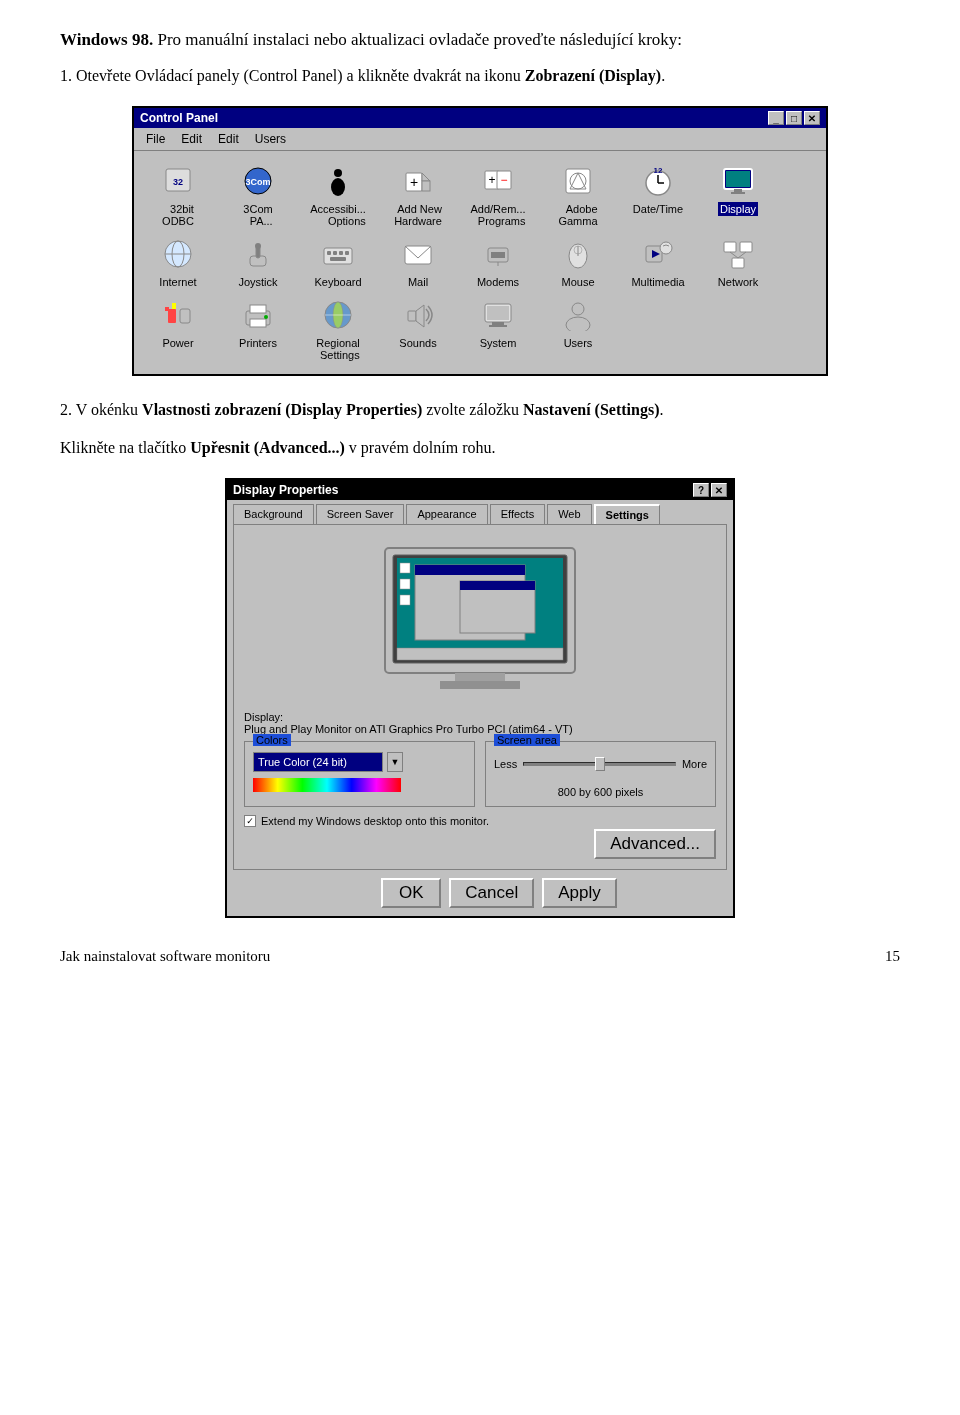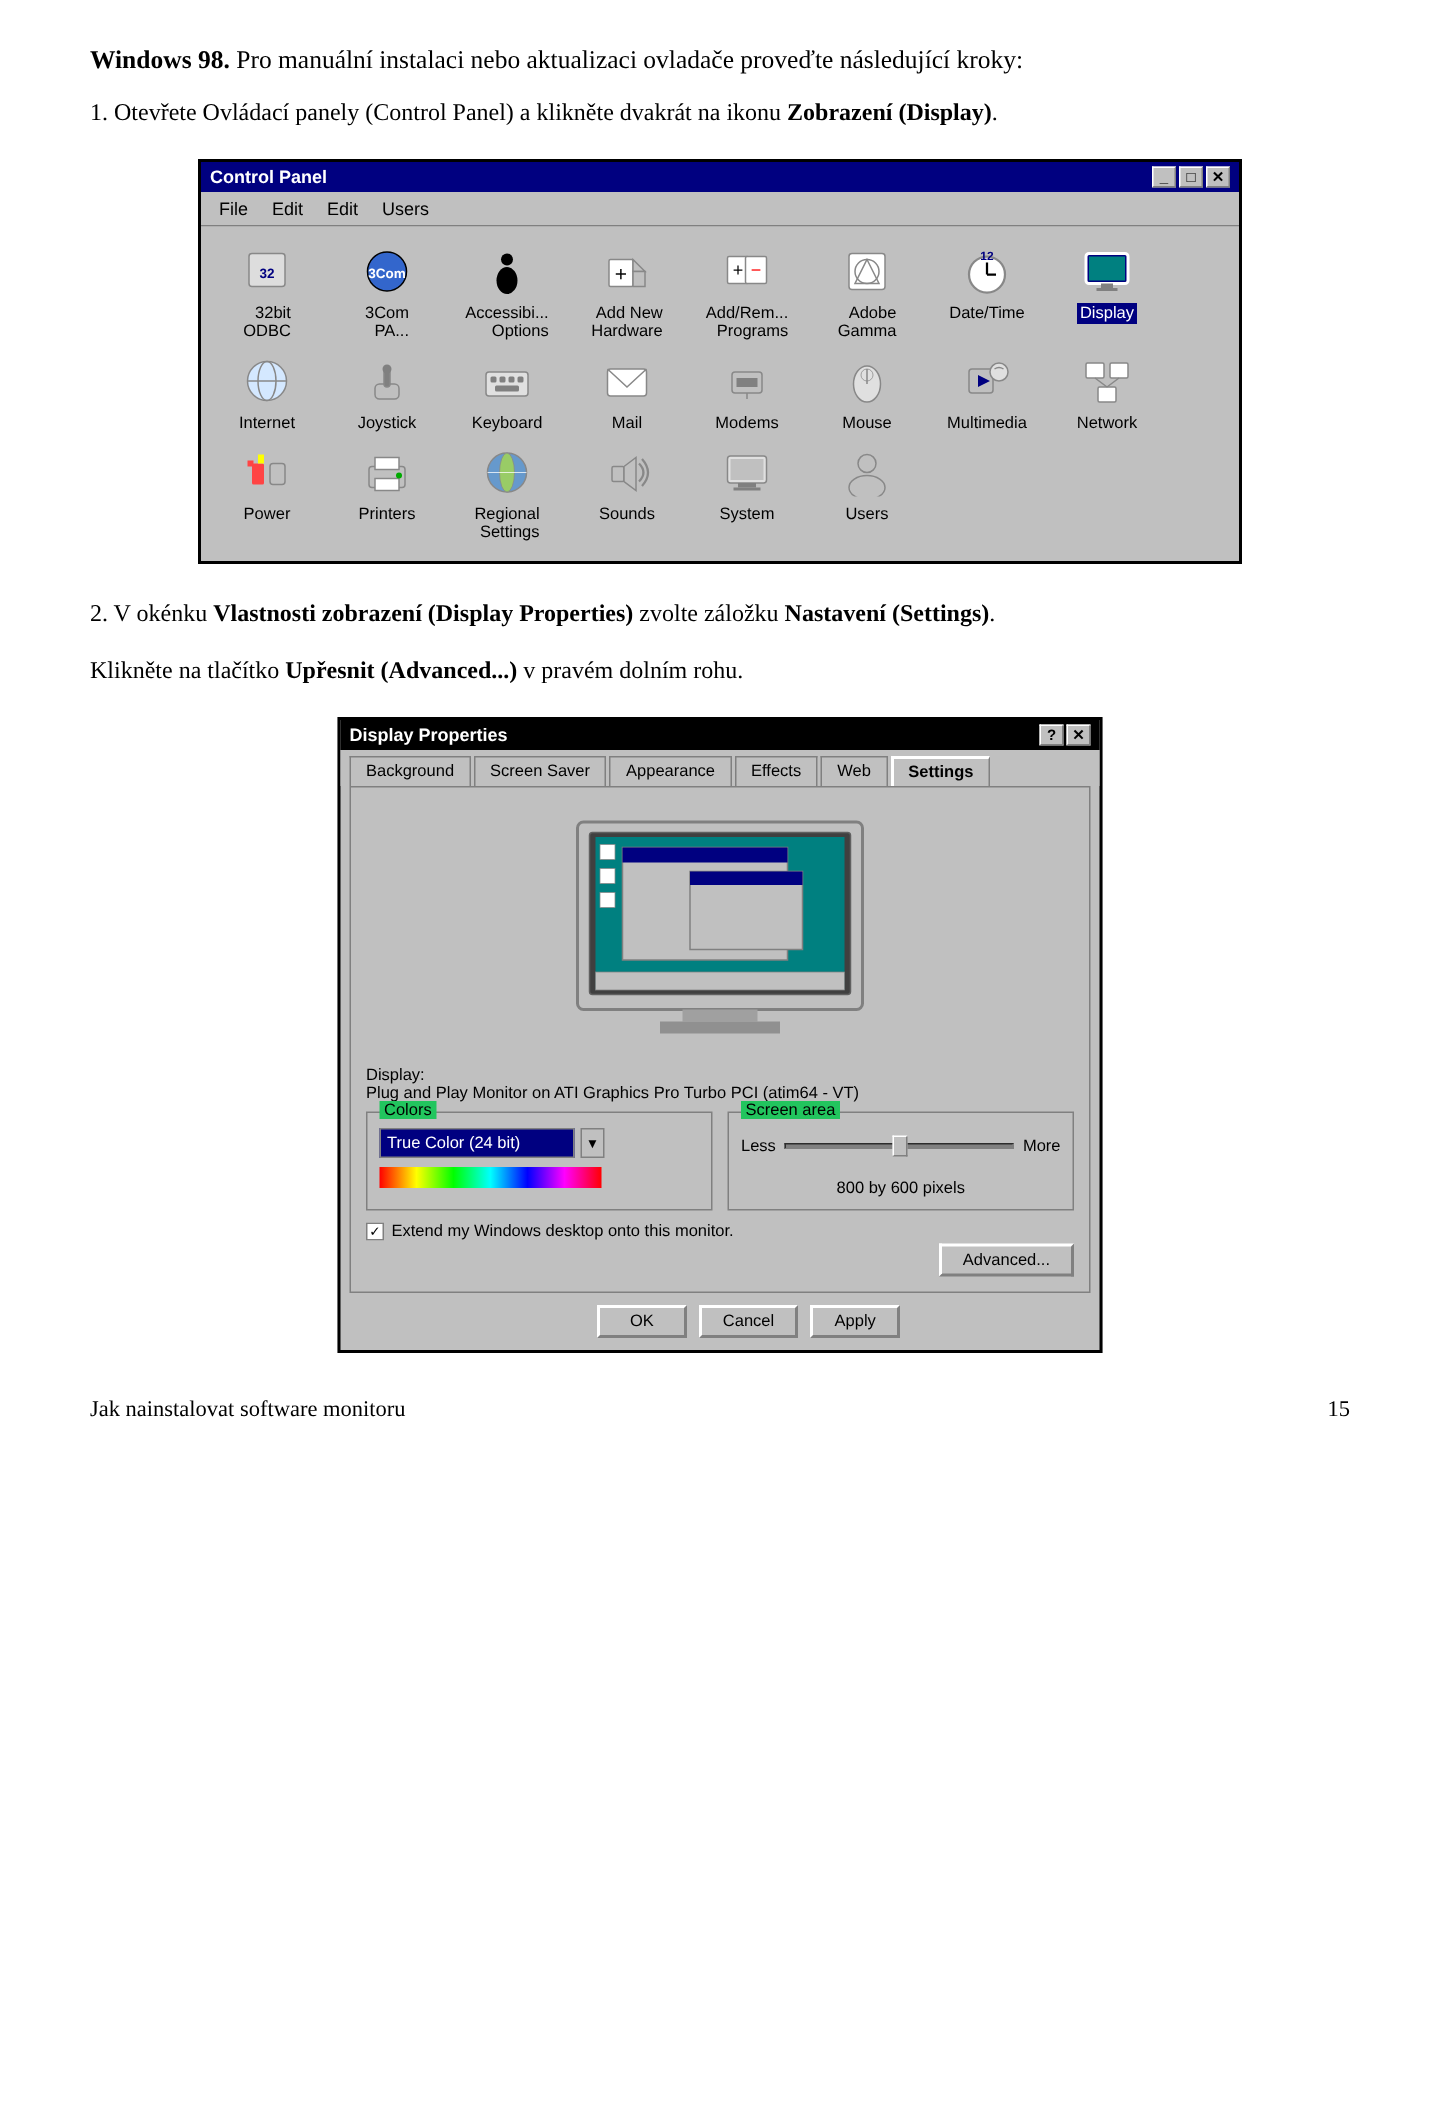--- a/index.html
+++ b/index.html
@@ -155,21 +155,21 @@
       border: 1px solid #808080;
       padding: 6px 8px 8px 8px;
       flex: 1;
       position: relative;
       background: #c0c0c0;
     }
     .dp-group-label {
       position: absolute;
       top: -8px;
       left: 8px;
-      background: #22c55e;
+      background: #1d4ed8;
       padding: 0 3px;
       font-size: 11px;
       font-family: Arial, sans-serif;
     }
     .dp-group-content {
       margin-top: 4px;
     }
 
     
     .colors-dropdown {
@@ -260,21 +260,21 @@
       margin-top: 2px;
     }
 
     .dp-btn {
       background: #c0c0c0;
       border: 2px solid;
       border-top-color: #fff;
       border-left-color: #fff;
       border-right-color: #808080;
       border-bottom-color: #808080;
-      font-size: 11px;
+      font-size: 17px;
       font-family: Arial, sans-serif;
       padding: 3px 14px;
       cursor: pointer;
       min-width: 60px;
     }
     .dp-btn-row {
       display: flex;
       justify-content: center;
       gap: 8px;
       padding: 8px 6px 8px 6px;

